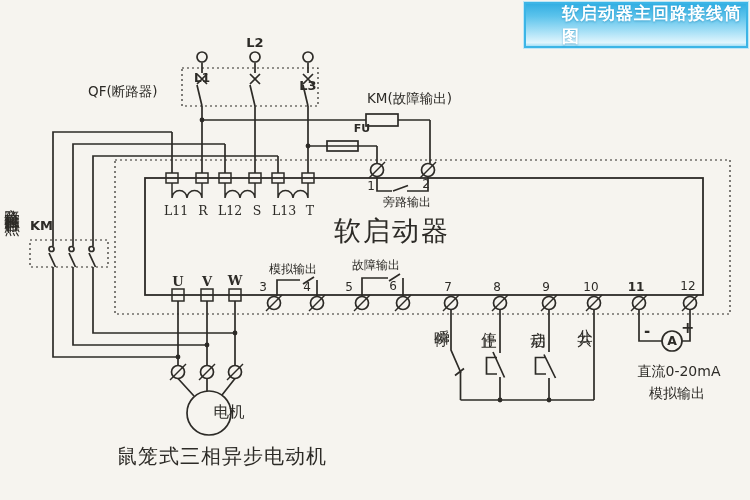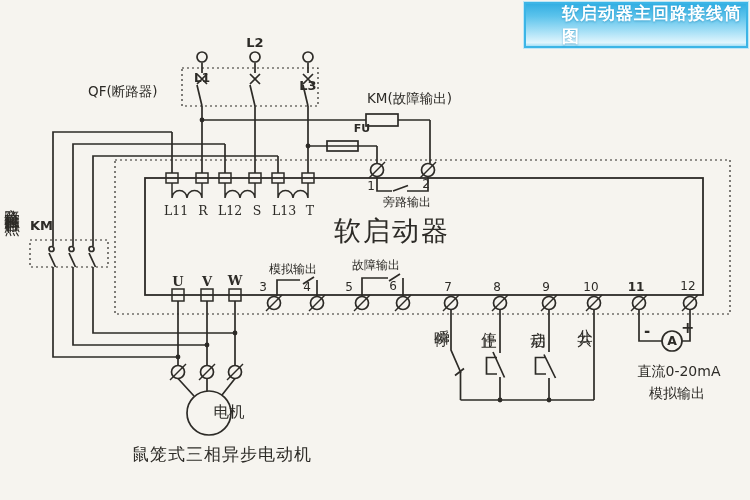--- a/index.html
+++ b/index.html
@@ -237,15 +237,15 @@
   <span class="lbl v" style="left:529px;top:319px;font-size:15.5px;">启动</span>
   <span class="lbl v" style="left:576px;top:317px;font-size:15.5px;">公共</span>
 
   <span class="lbl" style="left:644px;top:324px;font-size:15px;font-weight:bold;">-</span>
   <span class="lbl" style="left:681px;top:320px;font-size:16px;font-weight:bold;">+</span>
   <span class="lbl c" style="left:672px;top:334px;font-size:12.5px;font-weight:bold;">A</span>
   <span class="lbl c" style="left:679px;top:364px;font-size:14px;">直流0-20mA</span>
   <span class="lbl c" style="left:677px;top:386px;font-size:14px;">模拟输出</span>
 
   <span class="lbl c serif" style="left:209px;top:404px;font-size:15.5px;padding-left:40px;">电机</span>
-  <span class="lbl c serif" style="left:222px;top:446px;font-size:17px;letter-spacing:1px;">鼠笼式三相异步电动机</span>
+  <span class="lbl c serif" style="left:222px;top:446px;font-size:20px;letter-spacing:1px;">鼠笼式三相异步电动机</span>
 
 </div>
 
 </body></html>

